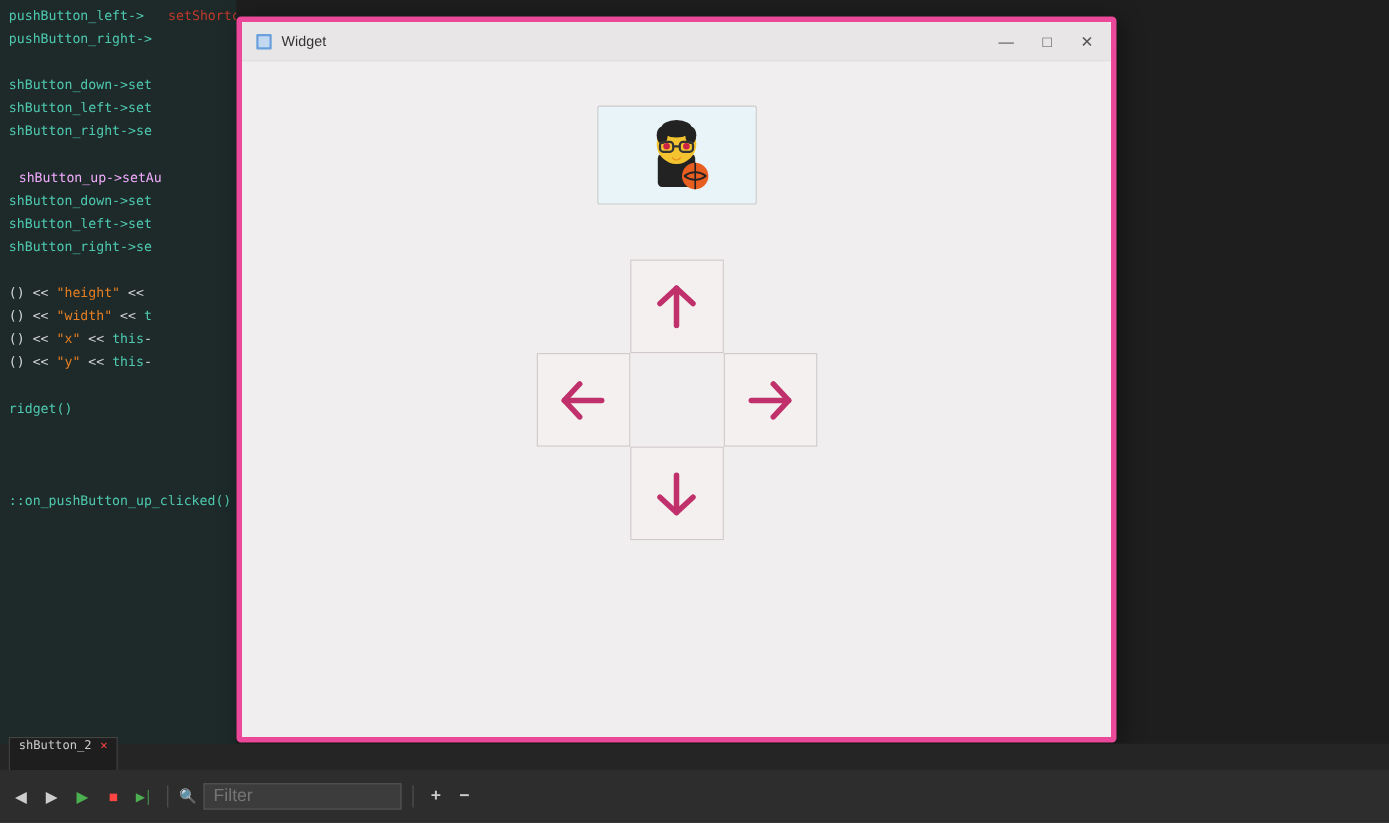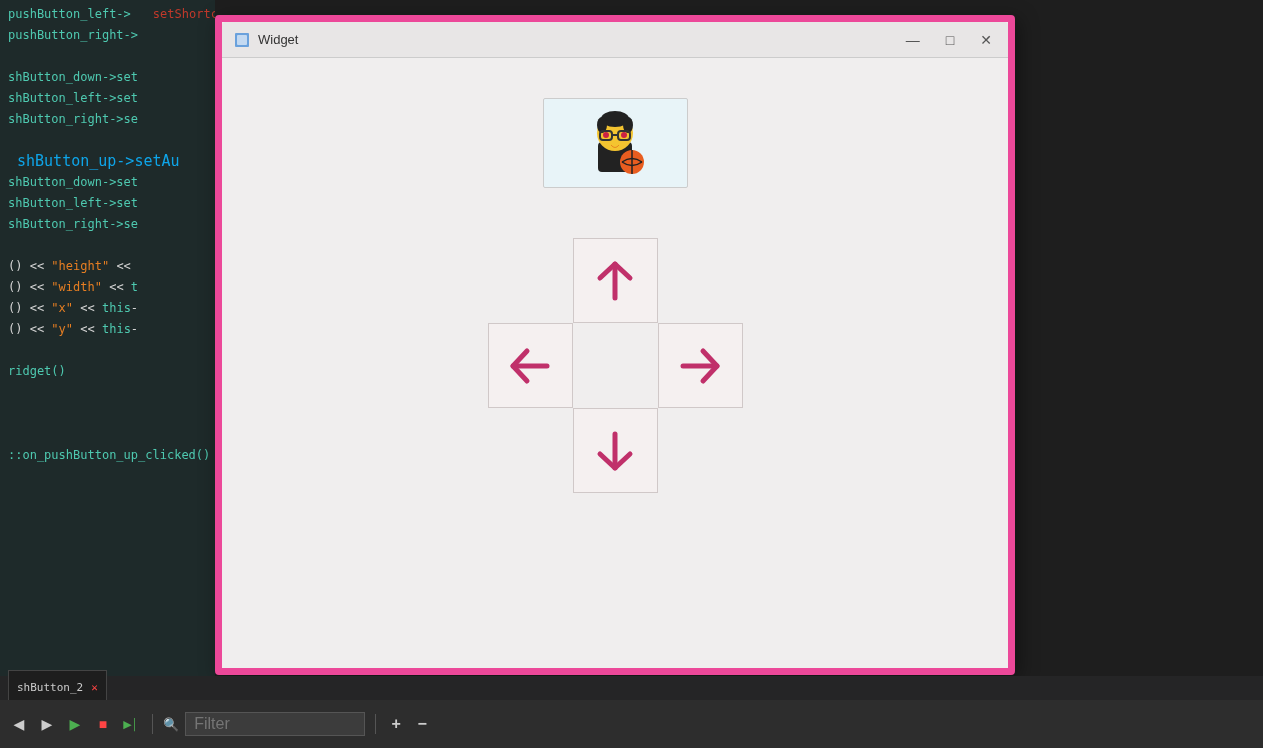--- a/index.html
+++ b/index.html
@@ -21,21 +21,21 @@
     }
 
     
     .widget-window {
       position: absolute;
       top: 15px;
       left: 215px;
       width: 800px;
       height: 660px;
       background: #f0eeee;
-      border: 7px solid #ec4899;
+      border: 5px solid #ec4899;
       border-radius: 4px;
       box-shadow: 4px 4px 20px rgba(0,0,0,0.4);
     }
 
     .widget-titlebar {
       display: flex;
       align-items: center;
       justify-content: space-between;
       background: #e8e6e6;
       border-bottom: 1px solid #ccc;
@@ -207,25 +207,25 @@
       width: 1263px;
       height: 24px;
       background: #252526;
       display: flex;
       align-items: center;
       padding: 0 8px;
     }
 
     .tab-item {
       display: flex;
-      align-items: flex-end;
+      align-items: flex-start;
       gap: 4px;
       background: #1e1e1e;
       border: 1px solid #444;
-      padding: 11px 8px;
+      padding: 0 8px;
       font-size: 11px;
       color: #ccc;
       cursor: pointer;
       height: 36px;
     }
 
     .tab-item .close-x {
       color: #f44;
       font-size: 11px;
       margin-left: 4px;
@@ -246,21 +246,21 @@
 
 <div class="left-code">
   <div style="background:#1e2a2a; width:100%; height:100%; padding:4px 0; overflow:hidden;">
     <div class="code-line" style="font-size:12px; line-height:21px; color:#4ec9b0;">pushButton_left-&gt;<span style="color:#c0392b;margin-left:22px;">setShortcut</span><span style="color:#d4d4d4;">(QKeySequence(</span></div>
     <div class="code-line" style="font-size:12px; line-height:21px; color:#4ec9b0;">pushButton_right-&gt;</div>
     <div class="code-line" style="font-size:12px; line-height:21px;">&nbsp;</div>
     <div class="code-line" style="font-size:12px; line-height:21px; color:#4ec9b0;">shButton_down-&gt;set</div>
     <div class="code-line" style="font-size:12px; line-height:21px; color:#4ec9b0;">shButton_left-&gt;set</div>
     <div class="code-line" style="font-size:12px; line-height:21px; color:#4ec9b0;">shButton_right-&gt;se</div>
     <div class="code-line" style="font-size:12px; line-height:21px;">&nbsp;</div>
-    <div class="code-line" style="font-size:15px; line-height:21px; color:#0ea5e9;padding-left:17px;">shButton_up-&gt;setAu</div>
+    <div class="code-line" style="font-size:12px; line-height:21px; color:#f0abfc;padding-left:17px;">shButton_up-&gt;setAu</div>
     <div class="code-line" style="font-size:12px; line-height:21px; color:#4ec9b0;">shButton_down-&gt;set</div>
     <div class="code-line" style="font-size:12px; line-height:21px; color:#4ec9b0;">shButton_left-&gt;set</div>
     <div class="code-line" style="font-size:12px; line-height:21px; color:#4ec9b0;">shButton_right-&gt;se</div>
     <div class="code-line" style="font-size:12px; line-height:21px;">&nbsp;</div>
     <div class="code-line" style="font-size:12px; line-height:21px;"><span style="color:#d4d4d4;">() &lt;&lt; </span><span style="color:#e67e22;">"height"</span><span style="color:#d4d4d4;"> &lt;&lt;</span></div>
     <div class="code-line" style="font-size:12px; line-height:21px;"><span style="color:#d4d4d4;">() &lt;&lt; </span><span style="color:#e67e22;">"width"</span><span style="color:#d4d4d4;"> &lt;&lt; </span><span style="color:#4ec9b0;">t</span></div>
     <div class="code-line" style="font-size:12px; line-height:21px;"><span style="color:#d4d4d4;">() &lt;&lt; </span><span style="color:#e67e22;">"x"</span><span style="color:#d4d4d4;"> &lt;&lt; </span><span style="color:#4ec9b0;">this</span><span style="color:#d4d4d4;">-</span></div>
     <div class="code-line" style="font-size:12px; line-height:21px;"><span style="color:#d4d4d4;">() &lt;&lt; </span><span style="color:#e67e22;">"y"</span><span style="color:#d4d4d4;"> &lt;&lt; </span><span style="color:#4ec9b0;">this</span><span style="color:#d4d4d4;">-</span></div>
     <div class="code-line" style="font-size:12px; line-height:21px;">&nbsp;</div>
     <div class="code-line" style="font-size:12px; line-height:21px; color:#4ec9b0;">ridget()</div>

